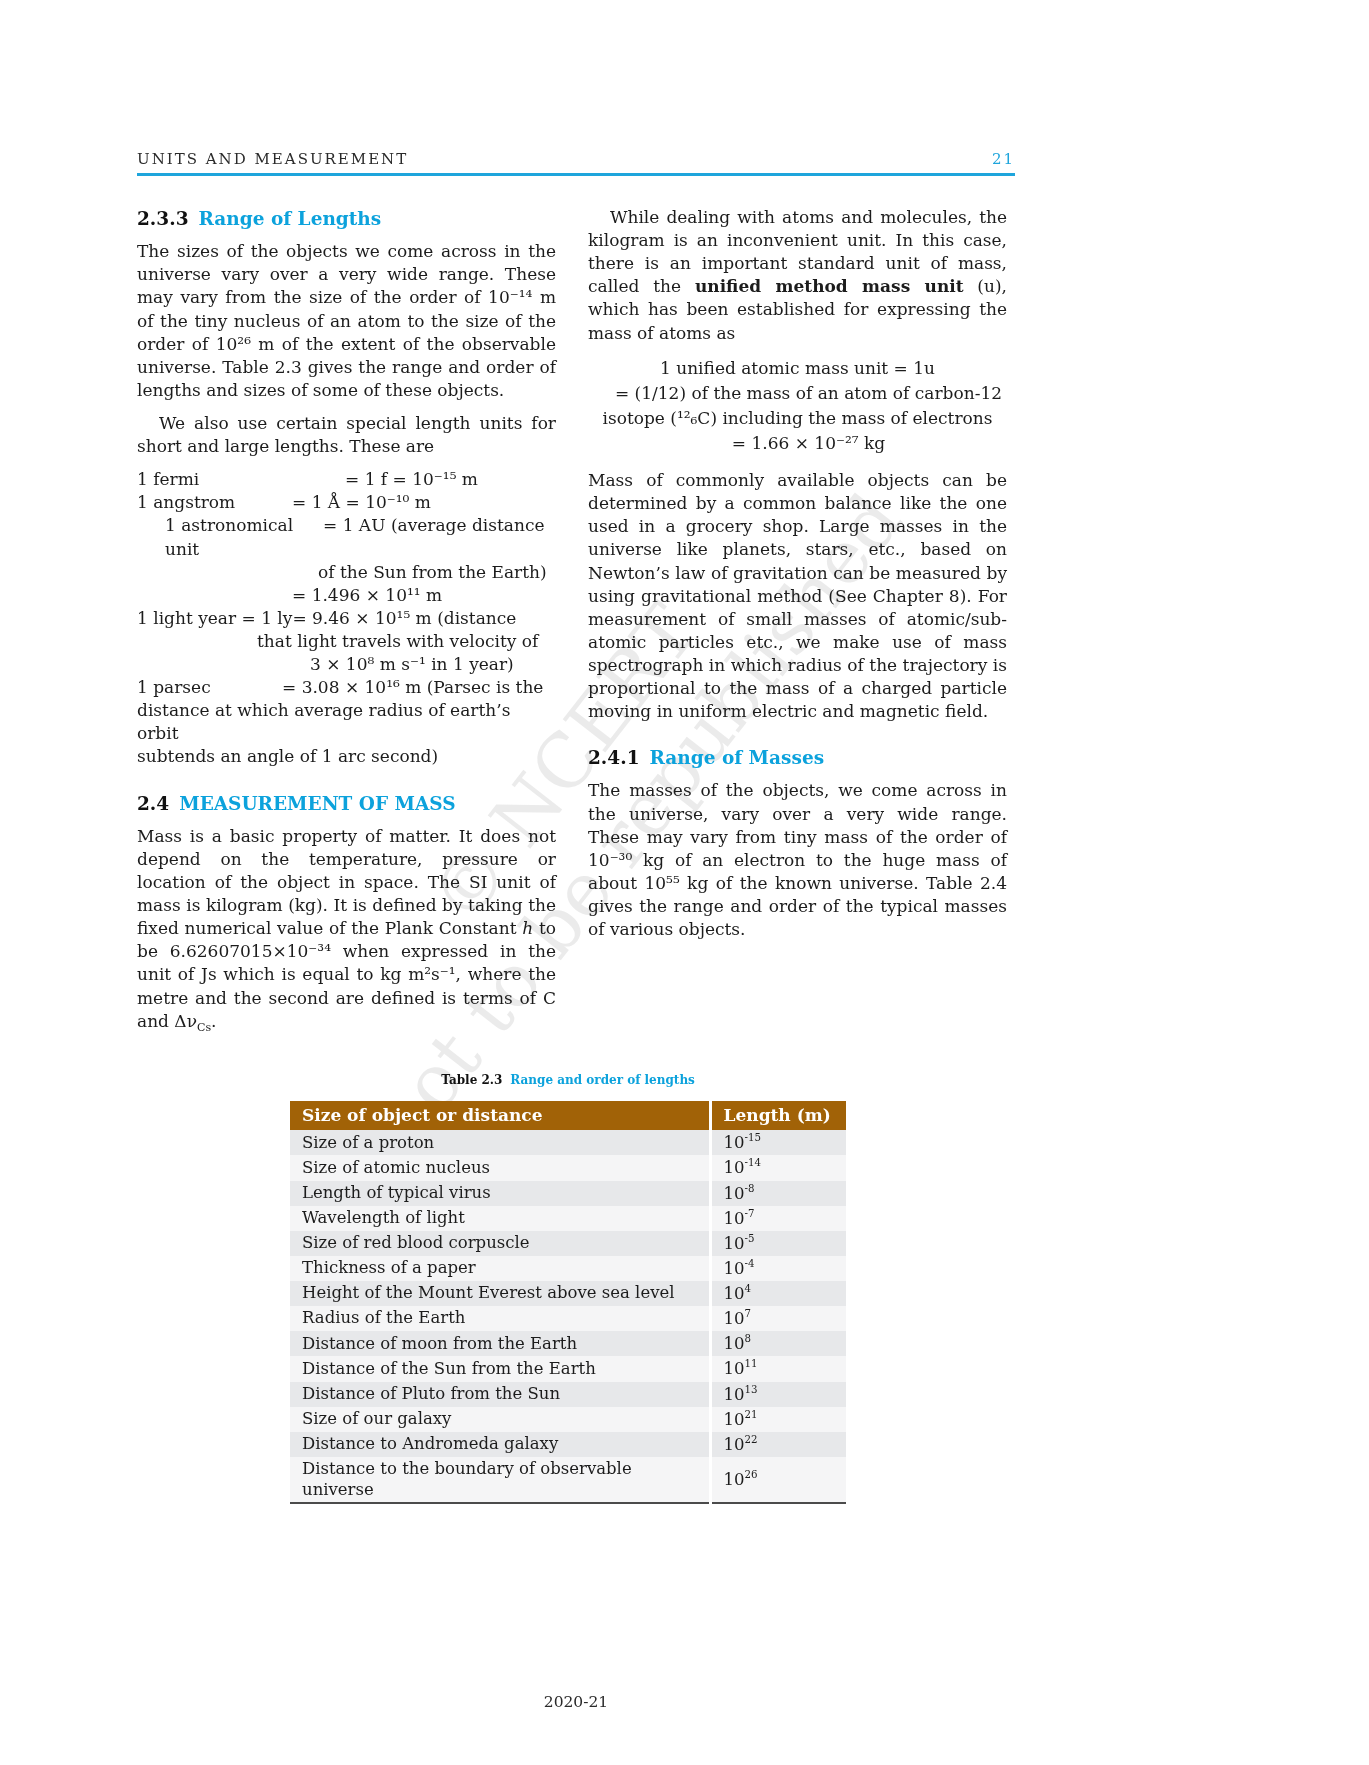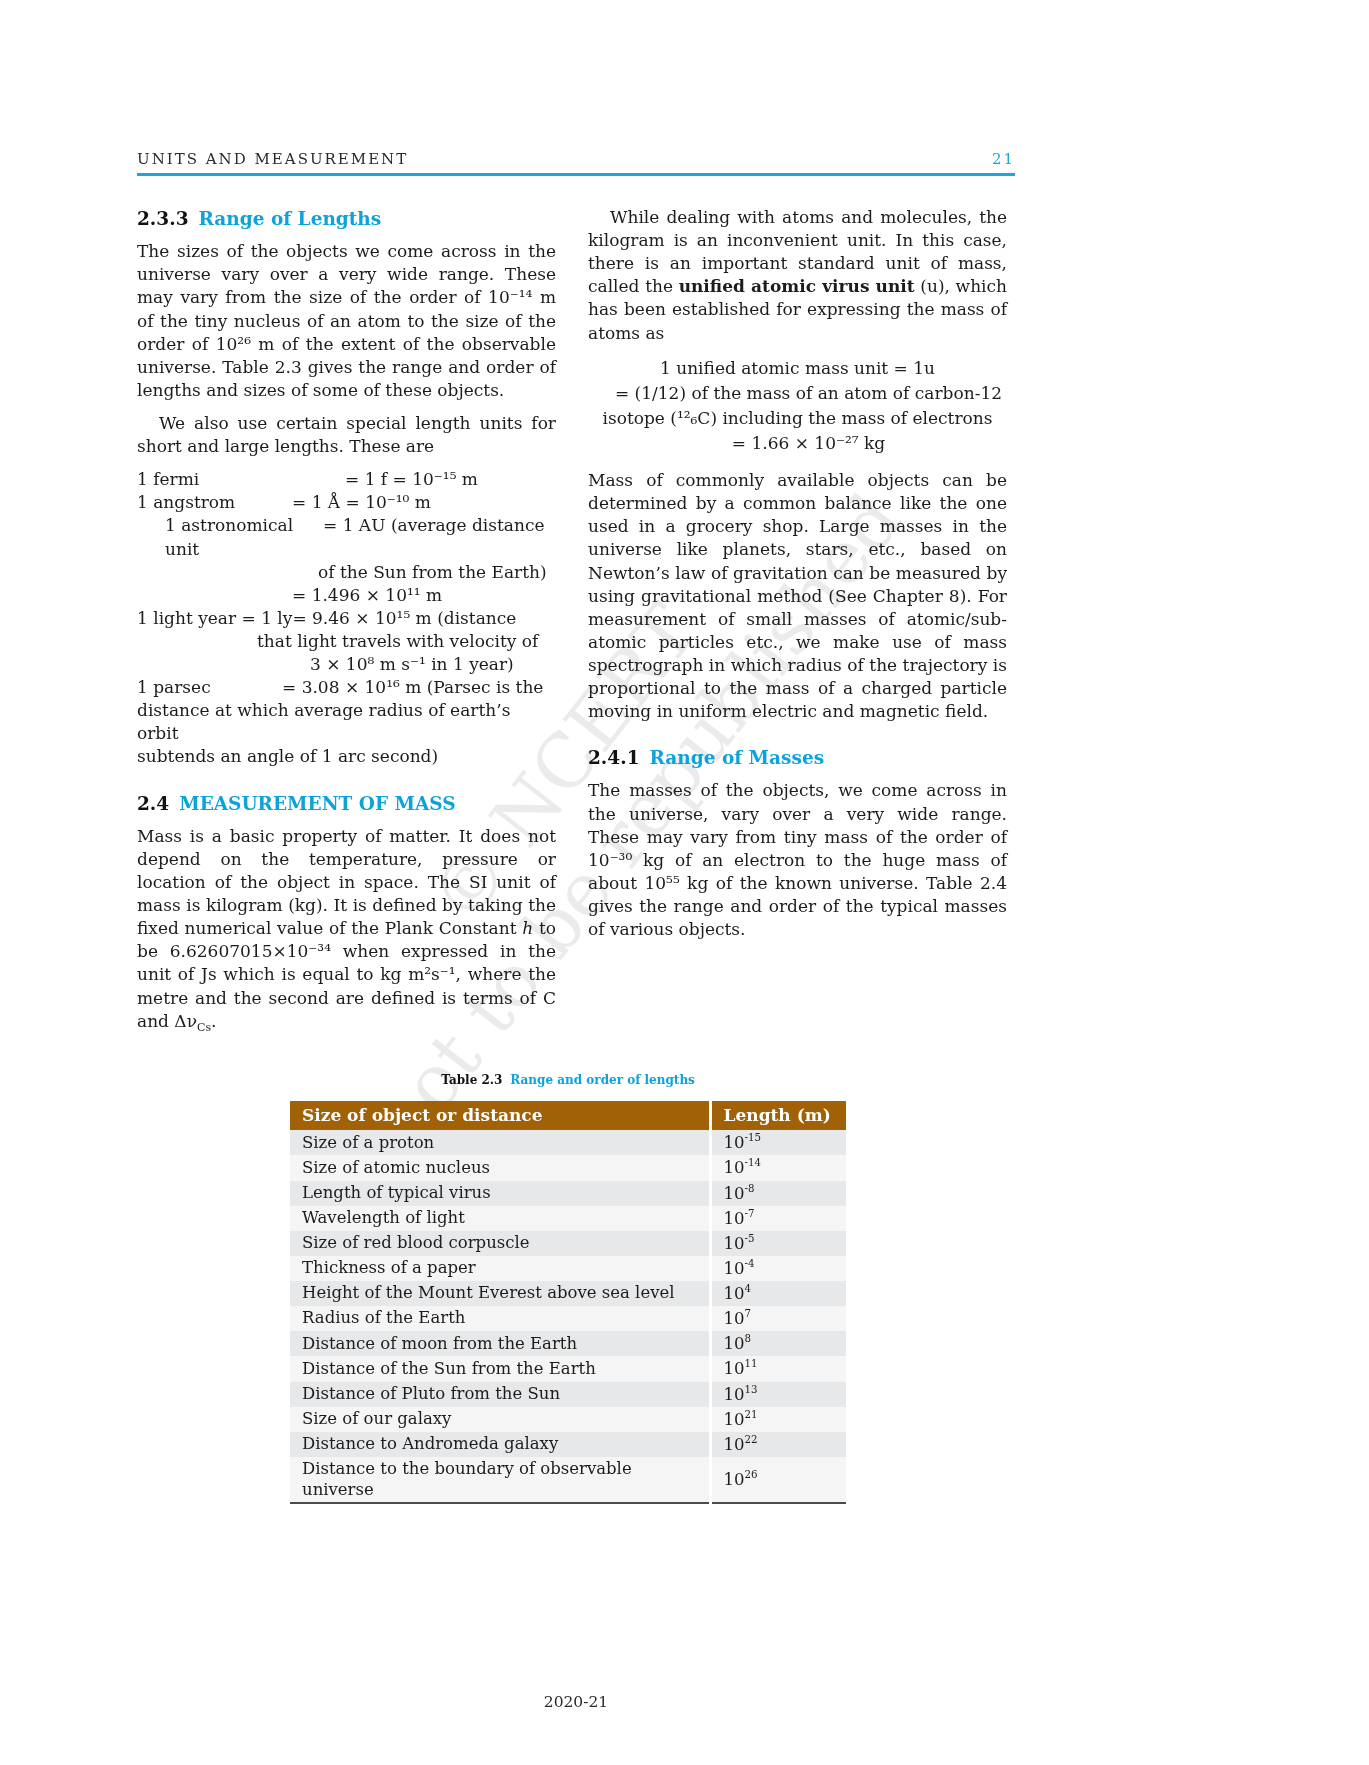--- a/index.html
+++ b/index.html
@@ -141,21 +141,21 @@
         <h3 class="section">
           <span class="sec-num">2.4</span><span class="sec-title">MEASUREMENT OF MASS</span>
         </h3>
 
         <p><span>Mass is a basic property of matter.  It does not depend on the temperature, pressure or location of the object in space. The SI unit of mass is kilogram (kg). It is defined by taking the fixed numerical value of the Plank Constant </span><i>h</i><span> to be 6.62607015×10⁻³⁴ when expressed in the unit of Js which is equal to kg m²s⁻¹, where the metre and the second are defined is terms of C and Δν</span><sub class="subcs">Cs</sub><span>.</span></p>
 
       </div>
 
       <div class="col">
 
-        <p class="indent"><span>While dealing with atoms and molecules, the kilogram is an inconvenient unit. In this case, there is an important standard unit of mass, called the </span><b>unified atomic virus unit</b><span> (u), which has been established for expressing the mass of atoms as</span></p>
+        <p class="indent"><span>While dealing with atoms and molecules, the kilogram is an inconvenient unit. In this case, there is an important standard unit of mass, called the </span><b>unified method mass unit</b><span> (u), which has been established for expressing the mass of atoms as</span></p>
 
         <div class="amu">
           <div class="amu-line">1 unified atomic mass unit = 1u</div>
           <div class="amu-line amu-ind">=  (1/12) of the mass of an atom of  carbon-12</div>
           <div class="amu-line">isotope (¹²₆C) including the mass  of electrons</div>
           <div class="amu-line amu-ind">=  1.66 × 10⁻²⁷  kg</div>
         </div>
 
         <p>Mass of commonly available objects can be determined by a common balance like the one used in a grocery shop. Large masses in the universe like planets, stars, etc., based on Newton’s law of gravitation can be measured by using gravitational method (See Chapter 8). For measurement of small masses of atomic/sub-atomic particles etc., we make use of mass spectrograph in which radius of the trajectory is proportional to the mass of a charged particle moving in uniform  electric and magnetic field.</p>
 

